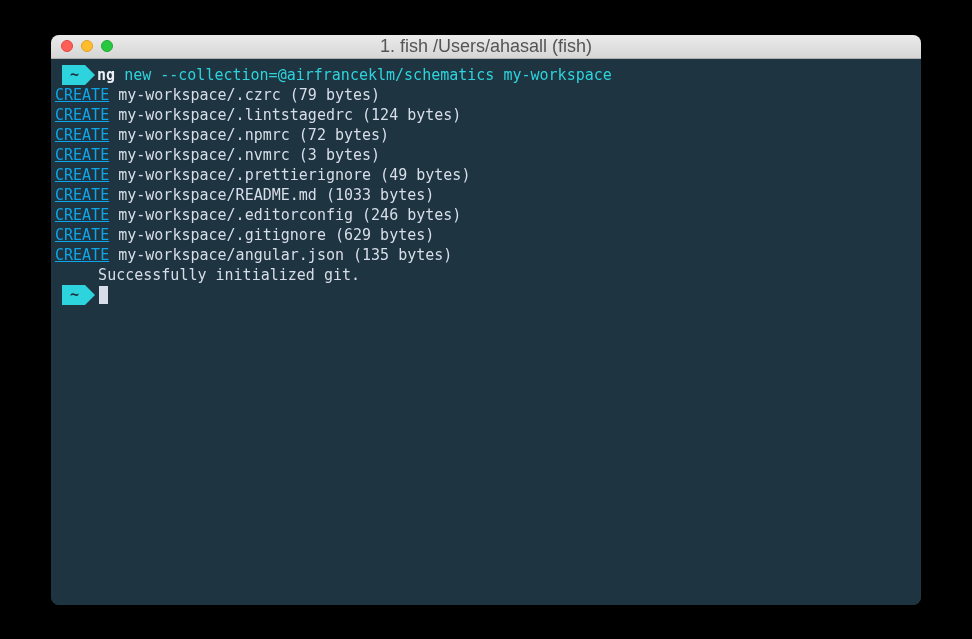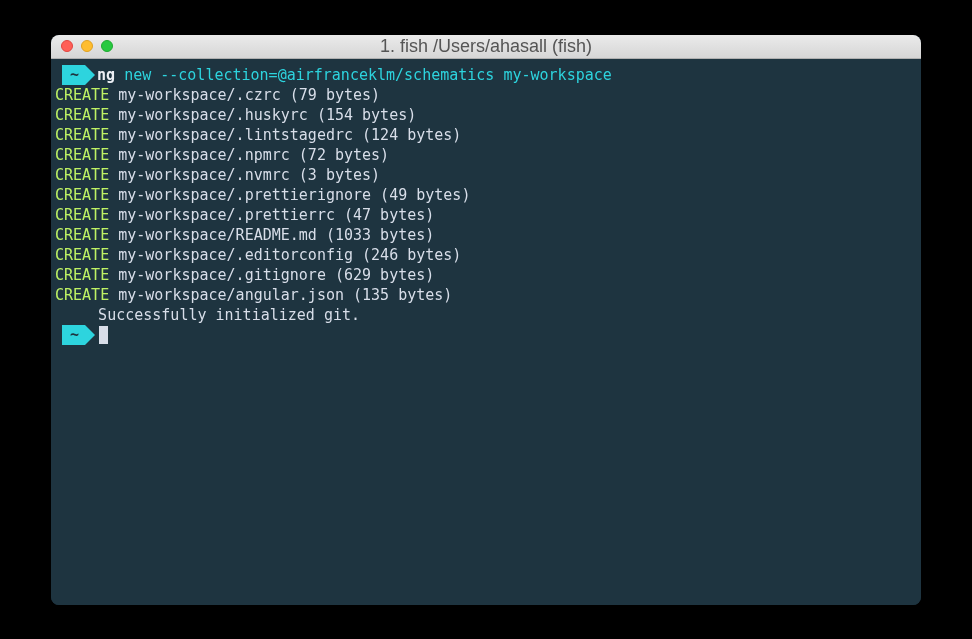--- a/index.html
+++ b/index.html
@@ -83,21 +83,21 @@
       content: "";
       position: absolute;
       right: -10px;
       top: 0;
       border-top: 10px solid transparent;
       border-bottom: 10px solid transparent;
       border-left: 10px solid #2dd4de;
     }
     .cmd-bold { font-weight: bold; color: #eceff4; }
     .cmd-cyan { color: #2dd4de; }
-    .create { color: #bef264; }
+    .create { color: #0ea5e9; text-decoration: underline; }
     .filepath { color: #d8dee9; }
     .info { color: #d8dee9; }
     .cursor {
       display: inline-block;
       width: 9px;
       height: 18px;
       background: #d8dee9;
       vertical-align: middle;
       margin-left: 2px;
     }
@@ -114,26 +114,24 @@
       <div class="traffic-light tl-red"></div>
       <div class="traffic-light tl-yellow"></div>
       <div class="traffic-light tl-green"></div>
     </div>
     <div class="window-title">1. fish /Users/ahasall (fish)</div>
   </div>
   <div class="terminal">
     <div class="line"><span class="prompt-arrow">~</span><span class="cmd-bold">ng</span> <span class="cmd-cyan">new</span> <span class="cmd-cyan">--collection=</span><span class="cmd-cyan">@airfranceklm/schematics</span> <span class="cmd-cyan">my-workspace</span></div>
     <div id="output-lines">
         <div class="line"><span class="create">CREATE</span><span class="filepath"> my-workspace/.czrc (79 bytes)</span></div>
-        <div class="line"><span class="create">CREATE</span><span class="filepath"> my-workspace/.huskyrc (154 bytes)</span></div>
         <div class="line"><span class="create">CREATE</span><span class="filepath"> my-workspace/.lintstagedrc (124 bytes)</span></div>
         <div class="line"><span class="create">CREATE</span><span class="filepath"> my-workspace/.npmrc (72 bytes)</span></div>
         <div class="line"><span class="create">CREATE</span><span class="filepath"> my-workspace/.nvmrc (3 bytes)</span></div>
         <div class="line"><span class="create">CREATE</span><span class="filepath"> my-workspace/.prettierignore (49 bytes)</span></div>
-        <div class="line"><span class="create">CREATE</span><span class="filepath"> my-workspace/.prettierrc (47 bytes)</span></div>
         <div class="line"><span class="create">CREATE</span><span class="filepath"> my-workspace/README.md (1033 bytes)</span></div>
         <div class="line"><span class="create">CREATE</span><span class="filepath"> my-workspace/.editorconfig (246 bytes)</span></div>
         <div class="line"><span class="create">CREATE</span><span class="filepath"> my-workspace/.gitignore (629 bytes)</span></div>
         <div class="line"><span class="create">CREATE</span><span class="filepath"> my-workspace/angular.json (135 bytes)</span></div>
       </div>
     <div class="line"><span class="info">    Successfully initialized git.</span></div>
     <div class="line"><span class="prompt-arrow">~</span><span class="cursor"></span></div>
   </div>
 </div>
 

